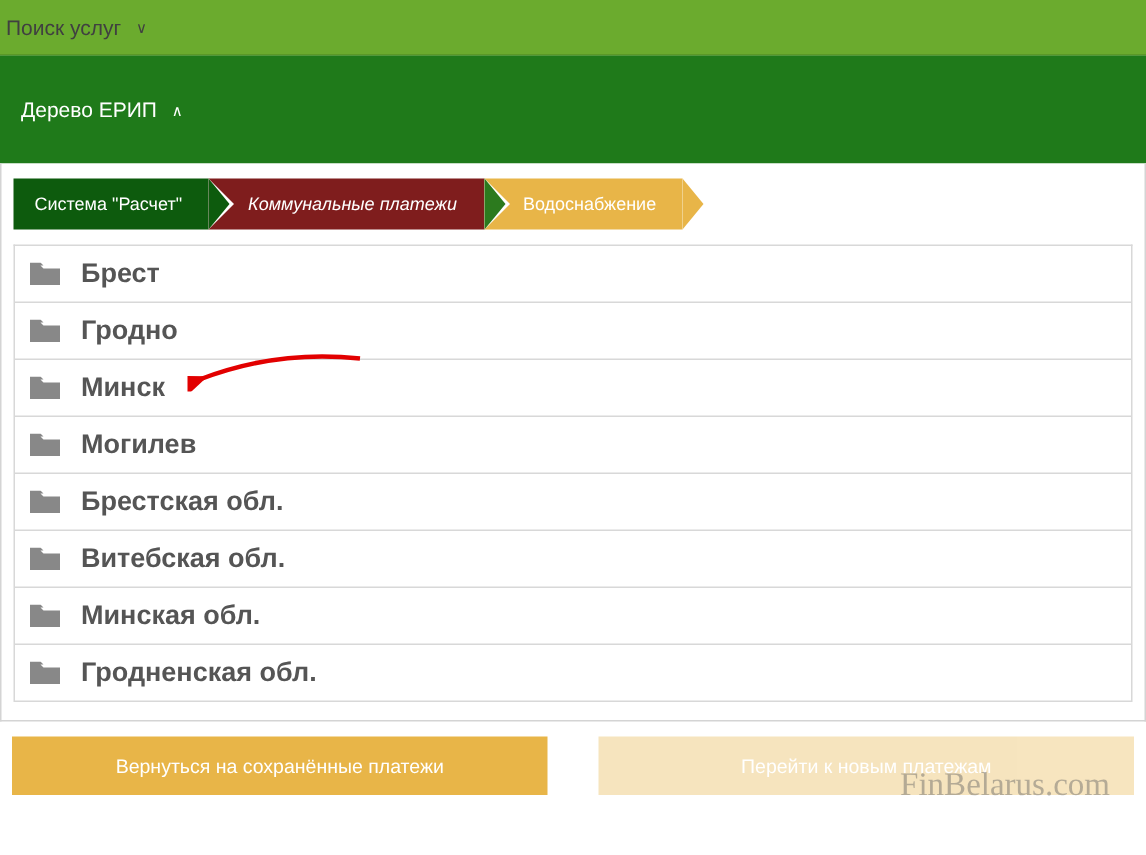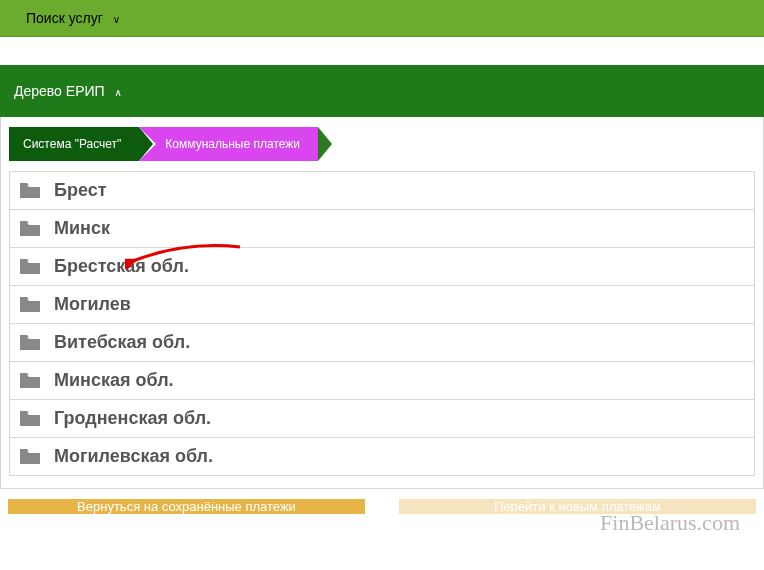--- a/index.html
+++ b/index.html
@@ -7,33 +7,32 @@
       font-family: Verdana, Arial, sans-serif;
       font-size: 13px;
       width: 764px;
       height: 570px;
       overflow: hidden;
       background: #fff;
       position: relative;
     }
     .header-bar {
       background: #6bab2e;
-      color: #000000;
-      padding: 10px 26px;
+      color: #404040;
+      padding: 10px 4px;
       border-bottom: 1px solid #5a9827;
       font-size: 14px;
       cursor: pointer;
     }
     .header-bar-dark {
       background: #1f7a1a;
       color: #fff;
-      padding: 18px 14px;
+      padding: 28px 14px;
       font-size: 14px;
       cursor: pointer;
-      margin-top: 28px;
     }
     .caret {
       display: inline-block;
       margin-left: 6px;
       font-size: 10px;
       vertical-align: middle;
     }
     .content {
       border: 1px solid #d4d4d4;
       border-top: none;
@@ -75,21 +74,21 @@
       top: 0;
       width: 0;
       height: 0;
       border-top: 17px solid transparent;
       border-bottom: 17px solid transparent;
       border-left: 17px solid #fff;
       z-index: 1;
     }
     .crumb-dark { background: #0d5b0d; }
     .crumb-dark::after { border-left: 14px solid #0d5b0d; }
-    .crumb-mid { background: #d946ef; }
+    .crumb-mid { background: #7f1d1d; font-style: italic; }
     .crumb-mid::after { border-left: 14px solid #2c7a1e; }
     .crumb-active { background: #e8b548; }
     .crumb-active::after { border-left: 14px solid #e8b548; }
 
     .list-table {
       border: 1px solid #d8d8d8;
       border-bottom: none;
       position: relative;
     }
     .list-row {
@@ -123,21 +122,21 @@
     .bottom-bar {
       display: flex;
       gap: 10px;
       padding: 10px 8px 0 8px;
     }
     .btn {
       flex: 1;
       background: #e8b548;
       color: #fff;
       text-align: center;
-      padding: 0 0;
+      padding: 12px 0;
       font-size: 13px;
       cursor: pointer;
     }
     .btn-faded {
       opacity: 0.35;
       color: #fff;
       margin-left: 24px;
     }
     .watermark {
       position: absolute;
@@ -165,69 +164,80 @@
 
 <div class="content">
 
   <div class="breadcrumb">
     <div class="crumb crumb-dark">
       <span>Система "Расчет"</span>
     </div>
     <div class="crumb crumb-mid">
       <span>Коммунальные платежи</span>
     </div>
+    <div class="crumb crumb-active">
+      <span>Водоснабжение</span>
+    </div>
   </div>
 
   <div class="list-table">
 
     <div class="list-row">
       <span class="folder-icon">
         <svg viewBox="0 0 20 15">
             <path fill="#888" d="M0 2 L7 2 L9 4 L20 4 L20 15 L0 15 Z M0 0 L7 0 L9 2 L0 2 Z"></path>
           </svg>
       </span>
       <span>Брест</span>
     </div>
 
 
 
+    <div class="list-row">
+      <span class="folder-icon">
+        <svg viewBox="0 0 20 15">
+            <path fill="#888" d="M0 2 L7 2 L9 4 L20 4 L20 15 L0 15 Z M0 0 L7 0 L9 2 L0 2 Z"></path>
+          </svg>
+      </span>
+      <span>Гродно</span>
+    </div>
 
     <div class="list-row">
       <span class="folder-icon">
         <svg viewBox="0 0 20 15">
             <path fill="#888" d="M0 2 L7 2 L9 4 L20 4 L20 15 L0 15 Z M0 0 L7 0 L9 2 L0 2 Z"></path>
           </svg>
       </span>
       <span>Минск</span>
     </div>
 
     <div class="list-row">
       <span class="folder-icon">
         <svg viewBox="0 0 20 15">
             <path fill="#888" d="M0 2 L7 2 L9 4 L20 4 L20 15 L0 15 Z M0 0 L7 0 L9 2 L0 2 Z"></path>
           </svg>
       </span>
+      <span>Могилев</span>
+    </div>
+
+    <div class="list-row">
+      <span class="folder-icon">
+        <svg viewBox="0 0 20 15">
+            <path fill="#888" d="M0 2 L7 2 L9 4 L20 4 L20 15 L0 15 Z M0 0 L7 0 L9 2 L0 2 Z"></path>
+          </svg>
+      </span>
       <span>Брестская обл.</span>
     </div>
 
     <div class="list-row">
       <span class="folder-icon">
         <svg viewBox="0 0 20 15">
             <path fill="#888" d="M0 2 L7 2 L9 4 L20 4 L20 15 L0 15 Z M0 0 L7 0 L9 2 L0 2 Z"></path>
           </svg>
       </span>
-      <span>Могилев</span>
-    </div>
-
-    <div class="list-row">
-      <span class="folder-icon">
-        <svg viewBox="0 0 20 15">
-            <path fill="#888" d="M0 2 L7 2 L9 4 L20 4 L20 15 L0 15 Z M0 0 L7 0 L9 2 L0 2 Z"></path>
-          </svg>
-      </span>
       <span>Витебская обл.</span>
     </div>
 
     <div class="list-row">
       <span class="folder-icon">
         <svg viewBox="0 0 20 15">
             <path fill="#888" d="M0 2 L7 2 L9 4 L20 4 L20 15 L0 15 Z M0 0 L7 0 L9 2 L0 2 Z"></path>
           </svg>
       </span>
       <span>Минская обл.</span>
@@ -235,28 +245,20 @@
 
     <div class="list-row">
       <span class="folder-icon">
         <svg viewBox="0 0 20 15">
             <path fill="#888" d="M0 2 L7 2 L9 4 L20 4 L20 15 L0 15 Z M0 0 L7 0 L9 2 L0 2 Z"></path>
           </svg>
       </span>
       <span>Гродненская обл.</span>
     </div>
 
-    <div class="list-row">
-      <span class="folder-icon">
-        <svg viewBox="0 0 20 15">
-            <path fill="#888" d="M0 2 L7 2 L9 4 L20 4 L20 15 L0 15 Z M0 0 L7 0 L9 2 L0 2 Z"></path>
-          </svg>
-      </span>
-      <span>Могилевская обл.</span>
-    </div>
 
     <div class="arrow-annotation">
       <svg viewBox="0 0 120 30">
         <defs>
           <marker id="ah" markerWidth="10" markerHeight="8" refX="2" refY="4" orient="auto">
             <path d="M10 0 L0 4 L10 8 Z" fill="#e20000"></path>
           </marker>
         </defs>
         <path d="M115 8 Q 60 2 8 22" stroke="#e20000" stroke-width="3" fill="none" marker-end="url(#ah)"></path>
       </svg>

